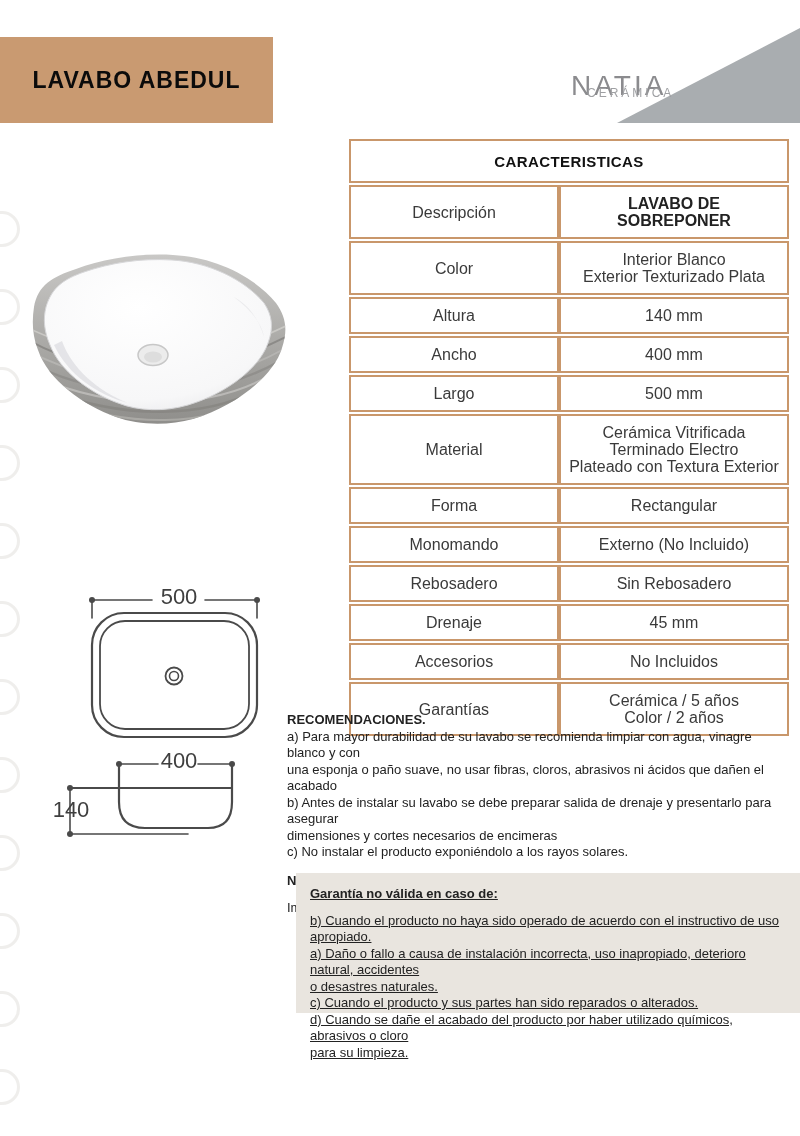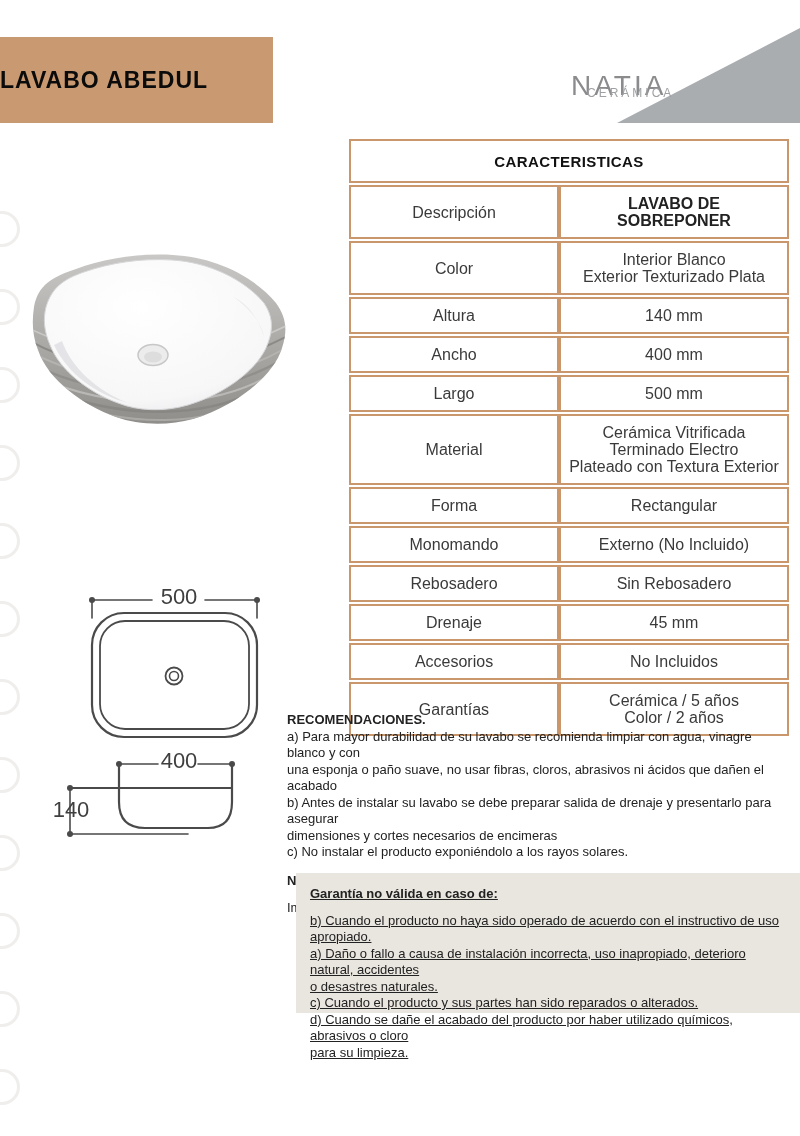--- a/index.html
+++ b/index.html
@@ -12,21 +12,21 @@
     --line:#4a4a4a;
   }
   html,body{margin:0;padding:0;background:#ffffff;}
   #page{
     position:relative;width:800px;height:1136px;background:#ffffff;overflow:hidden;
     font-family:"Liberation Sans","DejaVu Sans",sans-serif;color:var(--ink);
   }
   
   .banner{
     position:absolute;left:0;top:37px;width:273px;height:86px;background:var(--banner);
-    display:flex;align-items:center;justify-content:flex-start;
+    display:flex;align-items:center;justify-content:center;
   }
   .banner-title{font-size:23px;font-weight:600;letter-spacing:1px;color:#0b0b0b;}
   .tri-svg{position:absolute;left:560px;top:20px;width:240px;height:110px;z-index:0;}
   .brand{
     position:absolute;left:571px;top:54px;z-index:1;
     font-size:28px;letter-spacing:3px;color:#8b8b8e;font-weight:400;margin-top:16px;
   }
   .brand-sub{
     position:absolute;left:587px;top:86px;z-index:1;
     font-size:12px;letter-spacing:3px;color:#9fa0a3;font-weight:400;

